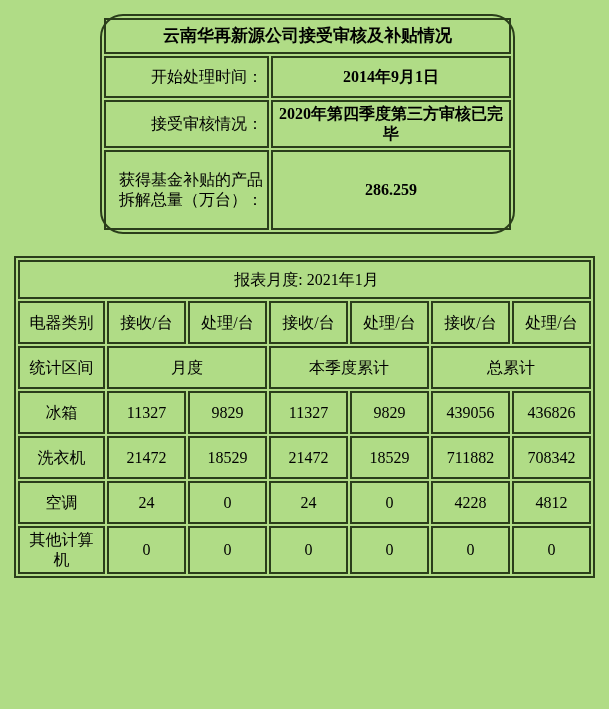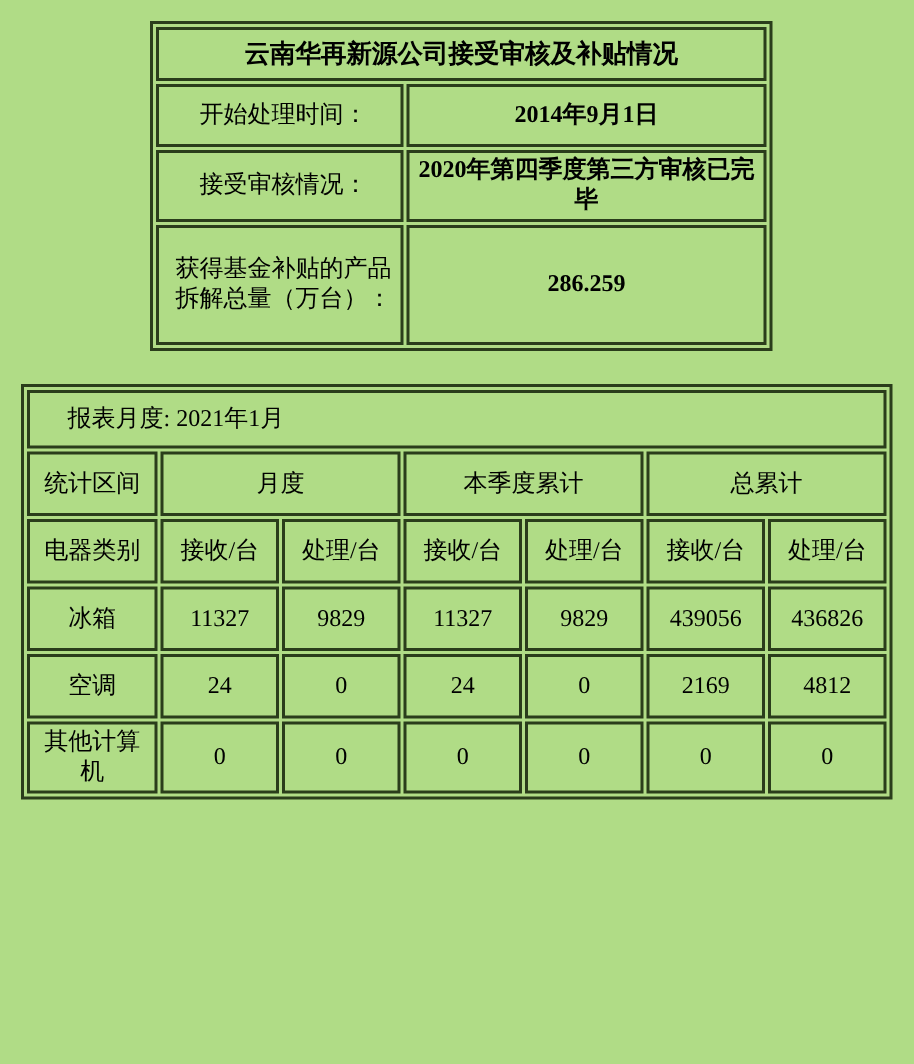--- a/index.html
+++ b/index.html
@@ -28,43 +28,44 @@
     padding:2px 4px;
     font-size:16px;
     line-height:1.25;
     overflow:hidden;
     word-break:break-all;
   }
   
   .info-table{
     margin:14px 0 12px 100px;
     width:415px;
+    border-radius:23px;
   }
   .info-table .title-cell{
     font-weight:bold;
     font-size:17px;
     height:28px;
   }
   .info-table .label-cell{
-    text-align:center;
+    text-align:right;
     padding-left:9px;
     height:34px;
   }
   .info-table .value-cell{ height:34px;font-weight:bold; }
   .info-table tr.tall .label-cell,
   .info-table tr.tall .value-cell{ height:72px; }
   
   .report-table{
     margin:22px 0 0 14px;
     width:581px;
   }
   .report-table td{ height:35px; font-size:16px; }
   .report-table .month-cell{
-    text-align:left;
-    padding-left:25px;
+    text-align:center;
+    padding-left:8px;
     height:31px;
   }
 </style>
 </head>
 <body>
 
 <table class="info-table">
   <colgroup>
     <col style="width:165px">
     <col style="width:240px">
@@ -99,52 +100,61 @@
       <col style="width:79px">
   </colgroup>
   <tbody>
       <tr>
     <td colspan="7" class="month-cell">
       <span>报表月度:</span>
       <span>2021年1月</span>
     </td>
   </tr>
   <tr>
-    <td>统计区间</td>
-    <td colspan="2">月度</td>
-    <td colspan="2">本季度累计</td>
-    <td colspan="2">总累计</td>
-  </tr>
-  <tr>
     <td>电器类别</td>
     <td>接收/台</td>
     <td>处理/台</td>
     <td>接收/台</td>
     <td>处理/台</td>
     <td>接收/台</td>
     <td>处理/台</td>
+  </tr>
+  <tr>
+    <td>统计区间</td>
+    <td colspan="2">月度</td>
+    <td colspan="2">本季度累计</td>
+    <td colspan="2">总累计</td>
   </tr>
   </tbody>
     <tbody id="report-rows">
       <tr>
         <td>冰箱</td>
         <td>11327</td>
         <td>9829</td>
         <td>11327</td>
         <td>9829</td>
         <td>439056</td>
         <td>436826</td>
       </tr>
       <tr>
+        <td>洗衣机</td>
+        <td>21472</td>
+        <td>18529</td>
+        <td>21472</td>
+        <td>18529</td>
+        <td>711882</td>
+        <td>708342</td>
+      </tr>
+      <tr>
         <td>空调</td>
         <td>24</td>
         <td>0</td>
         <td>24</td>
         <td>0</td>
-        <td>2169</td>
+        <td>4228</td>
         <td>4812</td>
       </tr>
       <tr>
         <td>其他计算机</td>
         <td>0</td>
         <td>0</td>
         <td>0</td>
         <td>0</td>
         <td>0</td>
         <td>0</td>

